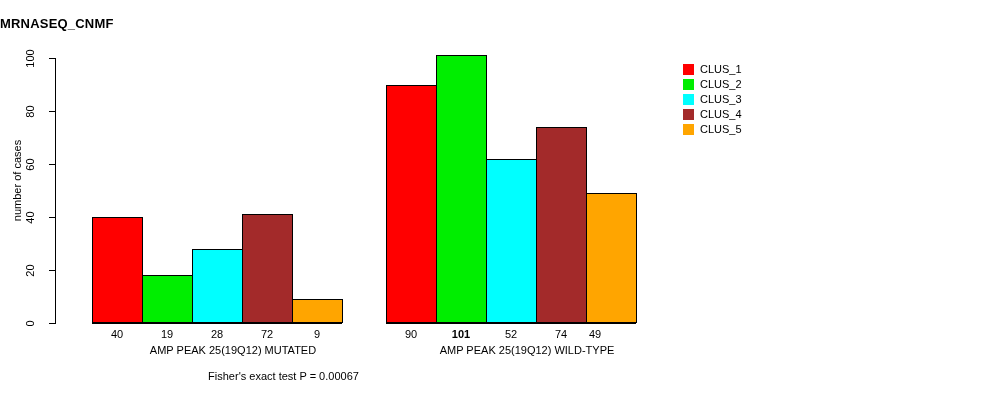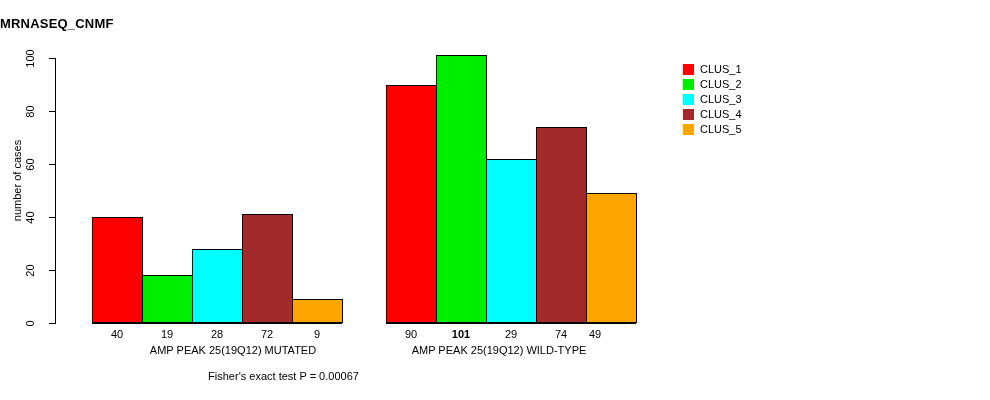--- a/index.html
+++ b/index.html
@@ -182,26 +182,26 @@
       <div class="bar-value-label" style="left: 242px; width: 50px;">72</div>
       <div class="bar" title="CLUS_5: 9" style="left: 292px; width: 51px; height: 23.85px; background: rgb(255, 165, 0);"></div>
       <div class="bar-value-label" style="left: 292px; width: 50px;">9</div>
       <div class="group-label" style="left: 48px; width: 370px;">AMP PEAK 25(19Q12) MUTATED</div>
       <div class="baseline" style="left: 386px; width: 250px;"></div>
       <div class="bar" title="CLUS_1: 90" style="left: 386px; width: 51px; height: 238.5px; background: rgb(255, 0, 0);"></div>
       <div class="bar-value-label" style="left: 386px; width: 50px;">90</div>
       <div class="bar" title="CLUS_2: 101" style="left: 436px; width: 51px; height: 267.65px; background: rgb(0, 238, 0);"></div>
       <div class="bar-value-label" style="left: 436px; width: 50px; font-weight: bold;">101</div>
       <div class="bar" title="CLUS_3: 62" style="left: 486px; width: 51px; height: 164.3px; background: rgb(0, 255, 255);"></div>
-      <div class="bar-value-label" style="left: 486px; width: 50px;">29</div>
+      <div class="bar-value-label" style="left: 486px; width: 50px;">52</div>
       <div class="bar" title="CLUS_4: 74" style="left: 536px; width: 51px; height: 196.1px; background: rgb(163, 42, 42);"></div>
       <div class="bar-value-label" style="left: 536px; width: 50px;">74</div>
       <div class="bar" title="CLUS_5: 49" style="left: 586px; width: 51px; height: 129.85px; background: rgb(255, 165, 0);"></div>
       <div class="bar-value-label" style="left: 570px; width: 50px;">49</div>
-      <div class="group-label" style="left: 314px; width: 370px;">AMP PEAK 25(19Q12) WILD-TYPE</div>
+      <div class="group-label" style="left: 342px; width: 370px;">AMP PEAK 25(19Q12) WILD-TYPE</div>
     </div>
 
   <div class="legend" id="legend">
       <div class="legend-row">
         <div class="legend-swatch" style="background: rgb(255, 0, 0);"></div>
         <div class="legend-label">CLUS_1</div>
       </div>
       <div class="legend-row">
         <div class="legend-swatch" style="background: rgb(0, 238, 0);"></div>
         <div class="legend-label">CLUS_2</div>

